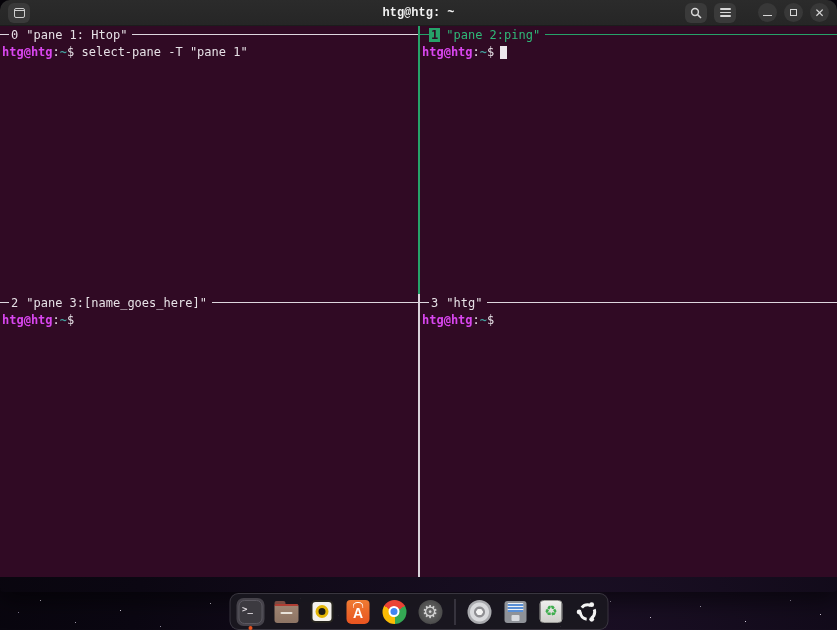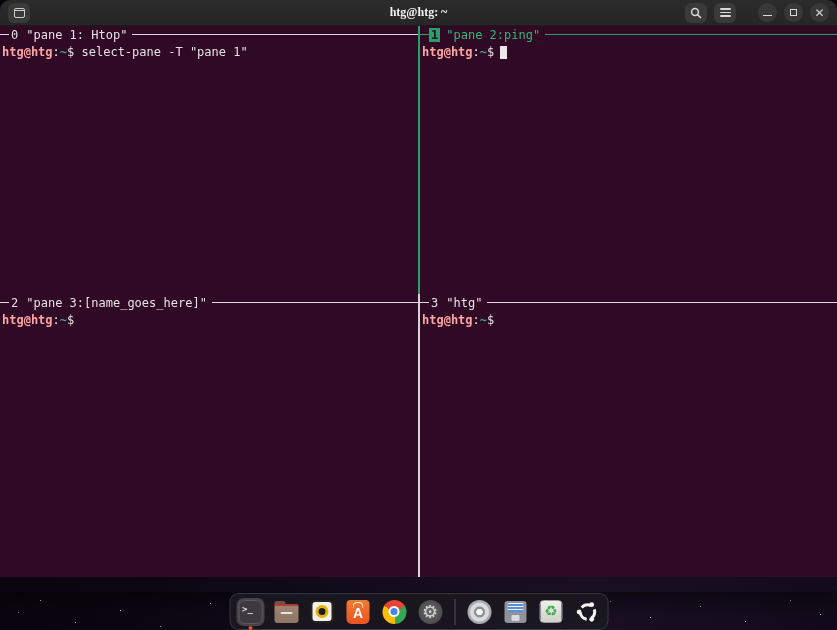--- a/index.html
+++ b/index.html
@@ -22,21 +22,21 @@
     position:absolute; left:0; top:0; width:837px; height:592px;
     border-radius:10px 10px 4px 4px; overflow:hidden;
     box-shadow:0 8px 24px rgba(0,0,0,.55);
   }
   .headerbar {
     position:relative; height:26px; background:linear-gradient(#2b2b2b,#262626);
     border-bottom:1px solid #1c1c1c; display:flex; align-items:center;
   }
   .hb-title {
     position:absolute; left:0; right:0; text-align:center;
-    font-family:Liberation Serif, serif; font-weight:bold; font-size:12px; color:#f2f2f2;
+    font-family:Liberation Mono, monospace; font-weight:bold; font-size:12px; color:#f2f2f2;
   }
   .hb-left { margin-left:8px; z-index:2; }
   .hb-right { margin-left:auto; margin-right:8px; display:flex; align-items:center; gap:7px; z-index:2; }
   .hb-btn {
     width:22px; height:20px; background:#3a3a3a; border-radius:6px;
     display:flex; align-items:center; justify-content:center; cursor:default;
   }
   .hb-circle {
     width:19px; height:19px; border-radius:50%; background:#383838;
     display:flex; align-items:center; justify-content:center; color:#d8d8d8;
@@ -66,21 +66,21 @@
   .seg { width:9px; }
   .line-i { border-top:1.6px solid #ddd6de; }
   .line-a { border-top:1.6px solid #26a269; }
   .p-num { padding:0 2px; }
   .p-num.active { background:#26a269; color:#300a24; font-weight:bold; }
   .p-ttl { padding:0 5px 0 6px; }
   .ttl-a { color:#2fb878; }
   .fill { flex:1; }
 
   .prompt { margin-top:3px; padding-left:2px; white-space:pre; }
-  .u { color:#fca5a5; font-weight:bold; }
+  .u { color:#d946ef; font-weight:bold; }
   .c { color:#e6e1e6; }
   .p { color:#44a4a0; font-weight:bold; }
   .cmd { color:#e6e1e6; }
   .cursor { display:inline-block; width:7px; height:13px; background:#ece7ec; vertical-align:text-bottom; margin-left:6px; }
 
   .statusbar {
     height:15px; background:#2ea871; color:#17101f; font-size:11.5px;
     display:flex; align-items:center; padding:0 3px;
   }
   .status-right { margin-left:auto; }

